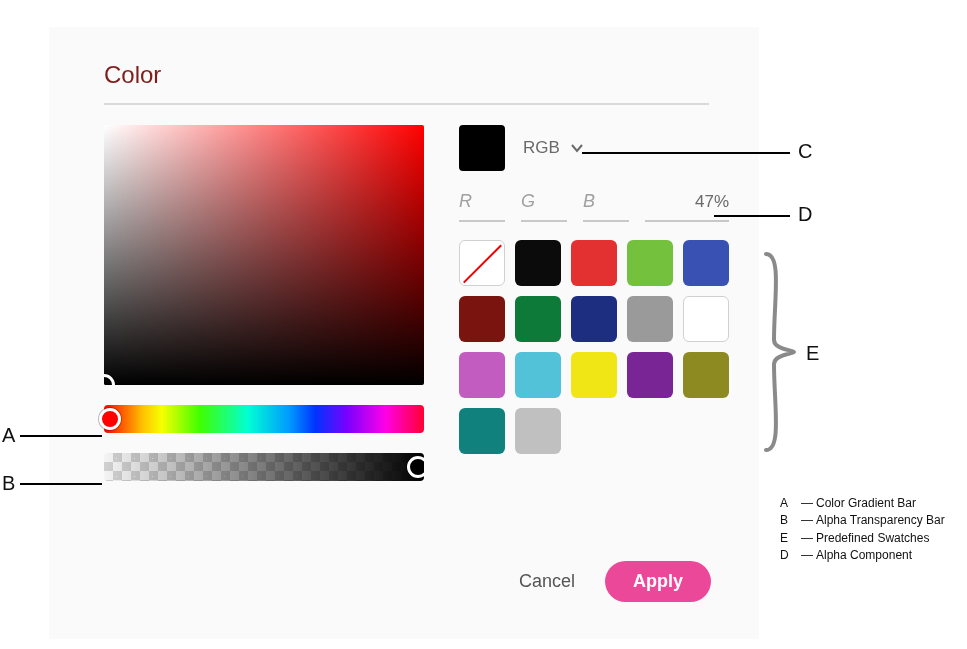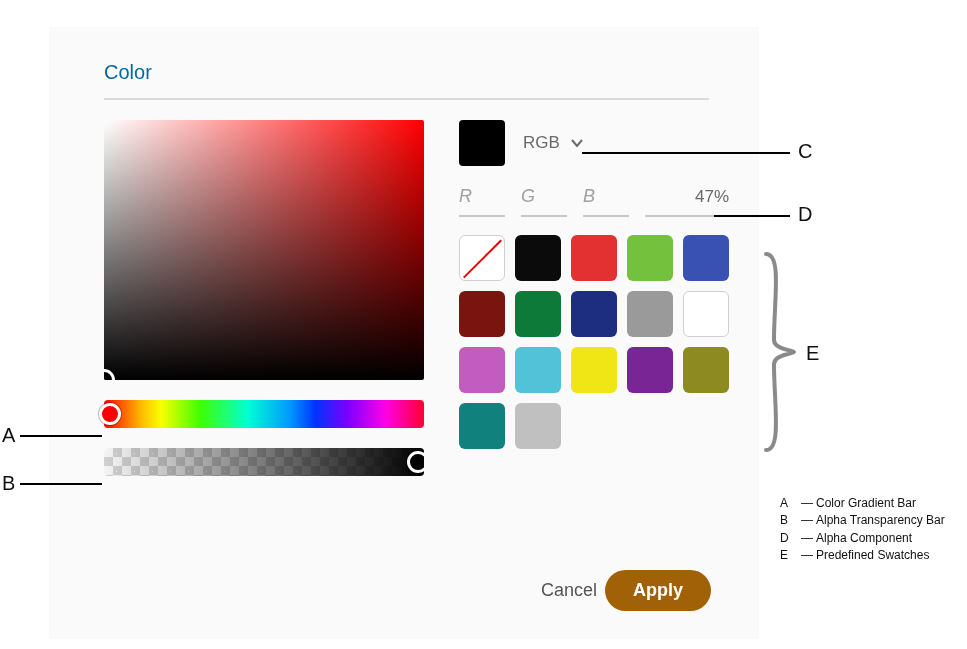--- a/index.html
+++ b/index.html
@@ -21,22 +21,22 @@
     top: 27px;
     width: 710px;
     height: 612px;
     background: #fafafa;
     border-radius: 2px;
   }
   .panel-inner {
     padding: 34px 50px 22px 55px;
   }
   .panel-title {
-    font-size: 20px;
-    color: #0369a1;
+    font-size: 24px;
+    color: #7f1d1d;
     font-weight: 400;
     margin: 0 0 14px 0;
   }
   .hr {
     border: none;
     border-top: 2px solid #d9d9d9;
     margin: 0 0 20px 0;
   }
   .content {
     display: flex;
@@ -188,34 +188,35 @@
     position: absolute;
     left: -10%; right: -10%;
     top: 50%;
     border-top: 2px solid #e00;
     transform: rotate(-45deg);
   }
   .sw-white { background:#fff; border:1px solid #d0d0d0; }
   .buttons {
     position: absolute;
     right: 48px;
-    bottom: 28px;
+    bottom: 37px;
     display: flex;
+    gap: 22px;
     align-items: center;
   }
   .btn-cancel {
     background: none;
     border: none;
     font-size: 18px;
     color: #555;
     cursor: pointer;
     padding: 10px 8px;
   }
   .btn-apply {
-    background: #a16207;
+    background: #ec4899;
     border: none;
     color: #fff;
     font-size: 18px;
     font-weight: 600;
     padding: 10px 28px;
     border-radius: 24px;
     cursor: pointer;
   }
   
   .callout-label {
@@ -335,17 +336,17 @@
   <div class="callout-label" style="left:798px; top:203px;">D</div>
 
   <svg class="brace" style="left:760px; top:250px;" width="36" height="205">
     <path d="M6 4 C22 4 14 50 14 90 C14 100 34 100 34 102 C34 104 14 104 14 114 C14 154 22 200 6 200" fill="none" stroke="#8a8a8a" stroke-width="4" stroke-linecap="round"></path>
   </svg>
   <div class="callout-label" style="left:806px; top:342px;">E</div>
 
   <div class="legend">
     <div class="legend-row"><span class="legend-key">A</span><span class="legend-dash">—</span><span>Color Gradient Bar</span></div>
     <div class="legend-row"><span class="legend-key">B</span><span class="legend-dash">—</span><span>Alpha Transparency Bar</span></div>
+    <div class="legend-row"><span class="legend-key">E</span><span class="legend-dash">—</span><span>Predefined Swatches</span></div>
     <div class="legend-row"><span class="legend-key">D</span><span class="legend-dash">—</span><span>Alpha Component</span></div>
-    <div class="legend-row"><span class="legend-key">E</span><span class="legend-dash">—</span><span>Predefined Swatches</span></div>
   </div>
 
 </div>
 
 </body></html>

